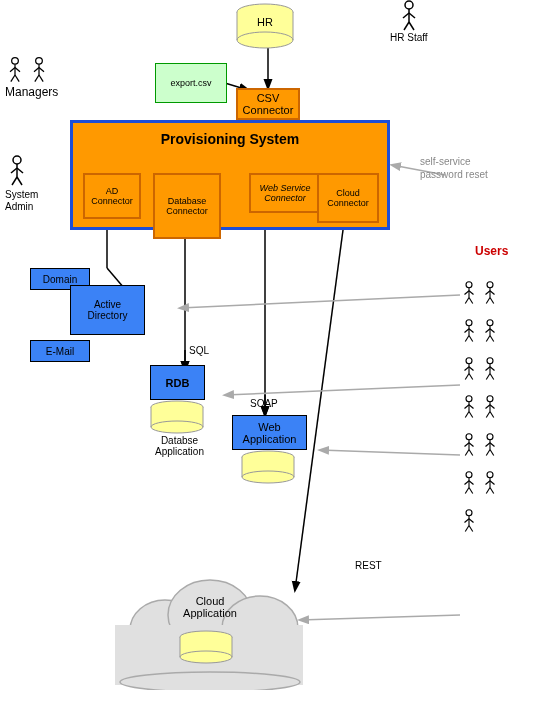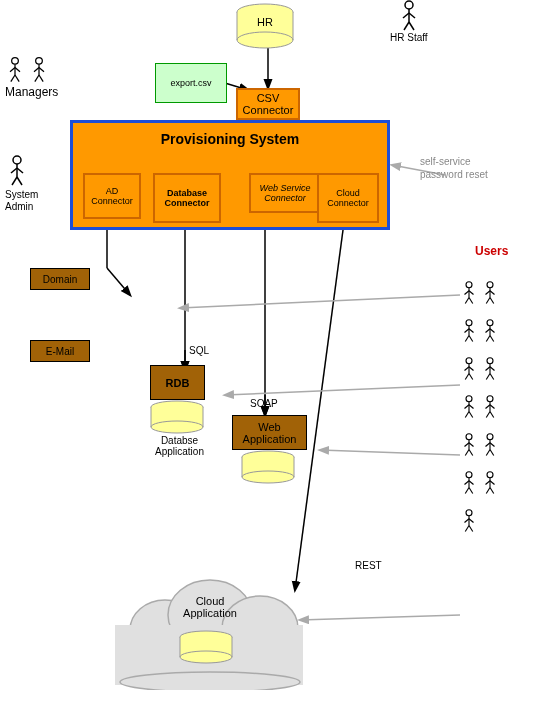--- a/index.html
+++ b/index.html
@@ -43,21 +43,21 @@
     .box-orange {
       background: #FF9900;
       border: 2px solid #CC6600;
     }
     .box-green {
       background: #CCFFCC;
       border: 1px solid #009900;
       font-size: 10px;
     }
     .box-white {
-      background: #a16207;
+      background: #3b82f6;
       border: 1px solid #000;
     }
     
     .provisioning-main {
       position: absolute;
       background: #FF9900;
       border: 3px solid #1d4ed8;
       left: 70px;
       top: 120px;
       width: 320px;
@@ -178,21 +178,21 @@
     <span>CSV<br>Connector</span>
   </div>
 
   <div class="provisioning-main">
     <div class="provisioning-label">Provisioning System</div>
 
     <div class="connector-box" style="left:10px; top:50px; width:58px; height:46px;">
       <span>AD<br>Connector</span>
     </div>
 
-    <div class="connector-box" style="left:80px; top:50px; width:68px; height:50px;font-weight:bold;">
+    <div class="connector-box" style="left:80px; top:50px; width:68px; height:66px;">
       <span>Database<br>Connector</span>
     </div>
 
     <div class="connector-box" style="left:176px; top:50px; width:72px; height:40px;font-style:italic;">
       <span>Web Service<br>Connector</span>
     </div>
 
     <div class="connector-box" style="left:244px; top:50px; width:62px; height:50px;">
       <span>Cloud<br>Connector</span>
     </div>
@@ -229,20 +229,23 @@
       <line x1="12" y1="22" x2="7" y2="30" stroke="#000" stroke-width="1.5"></line>
       <line x1="12" y1="22" x2="17" y2="30" stroke="#000" stroke-width="1.5"></line>
     </svg>
     <div style="font-size:10px; line-height:1.2;">System<br>Admin</div>
   </div>
 
   <div class="box box-white" style="left:30px; top:268px; width:60px; height:22px; font-size:10px;">
     <span>Domain</span>
   </div>
 
+  <div class="box box-white" style="left:70px; top:285px; width:75px; height:50px; font-size:10px;">
+    <span>Active<br>Directory</span>
+  </div>
 
   <div class="box box-white" style="left:30px; top:340px; width:60px; height:22px; font-size:10px;">
     <span>E-Mail</span>
   </div>
 
   <div style="position:absolute; left:189px; top:345px; font-size:10px;">SQL</div>
 
   <div class="box box-white" style="left:150px; top:365px; width:55px; height:35px; font-size:11px; font-weight:bold;">
     <span>RDB</span>
   </div>

